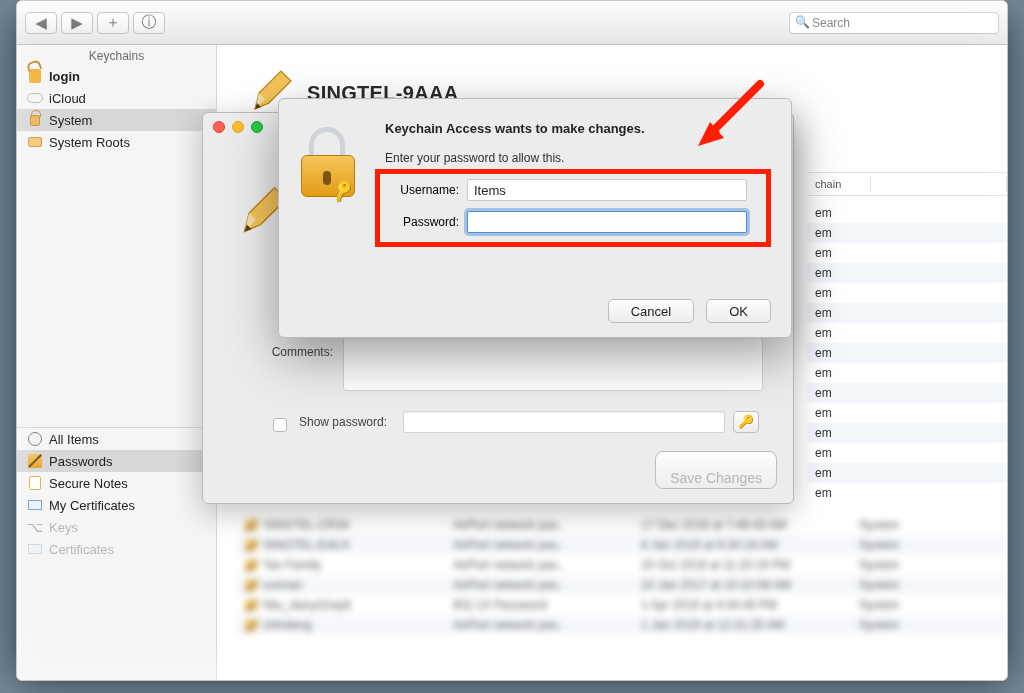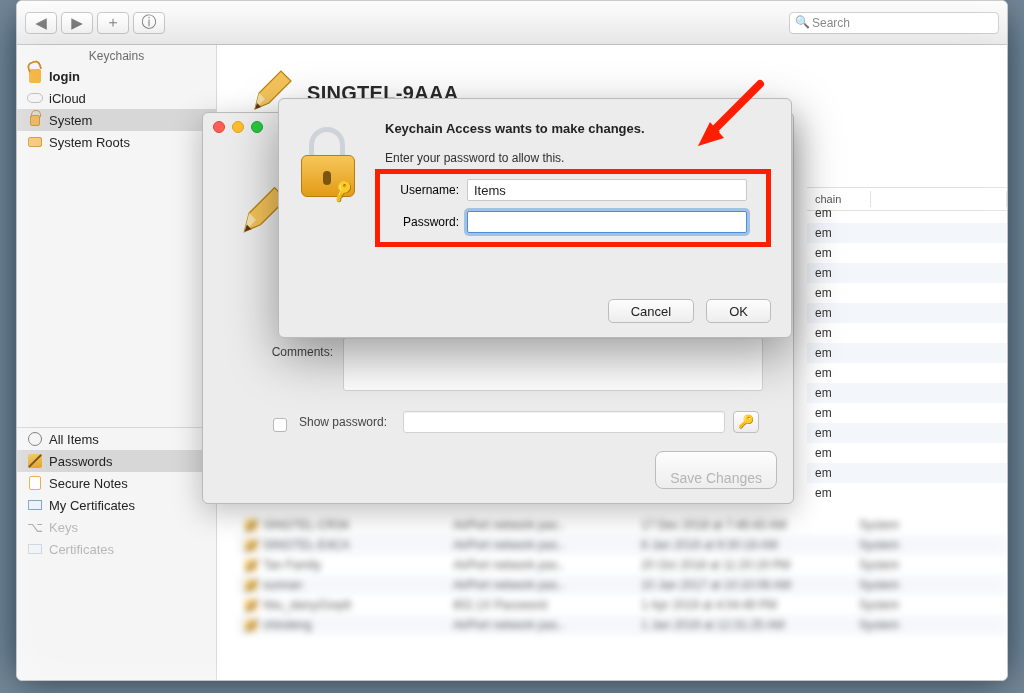--- a/index.html
+++ b/index.html
@@ -240,21 +240,21 @@
           <svg class="pencilsvg" viewBox="0 0 52 52">
               <rect x="6" y="6" width="40" height="40" rx="4" fill="none"></rect>
               <polygon points="10,42 14,26 36,4 46,14 24,36 10,42" fill="#f4c35a" stroke="#b98310" stroke-width="1.2"></polygon>
               <polygon points="10,42 14,26 20,32" fill="#f4e0a8"></polygon>
               <polygon points="10,42 12,36 16,40" fill="#5a3c14"></polygon>
             </svg>
         </span>
         <div class="item-title">SINGTEL-9AAA</div>
       </div>
 
-      <div class="table-head" style="position:absolute; right:0; top:142px; width:200px;">
+      <div class="table-head" style="position:absolute; right:0; top:127px; width:200px;">
         <div class="th kc">chain</div>
         <div class="th last"></div>
       </div>
 
       <div style="position:absolute; right:0; top:158px; width:200px;">
         <div class="row">
             <span class="c4">em</span>
           </div>
         <div class="row alt">
             <span class="c4">em</span>

